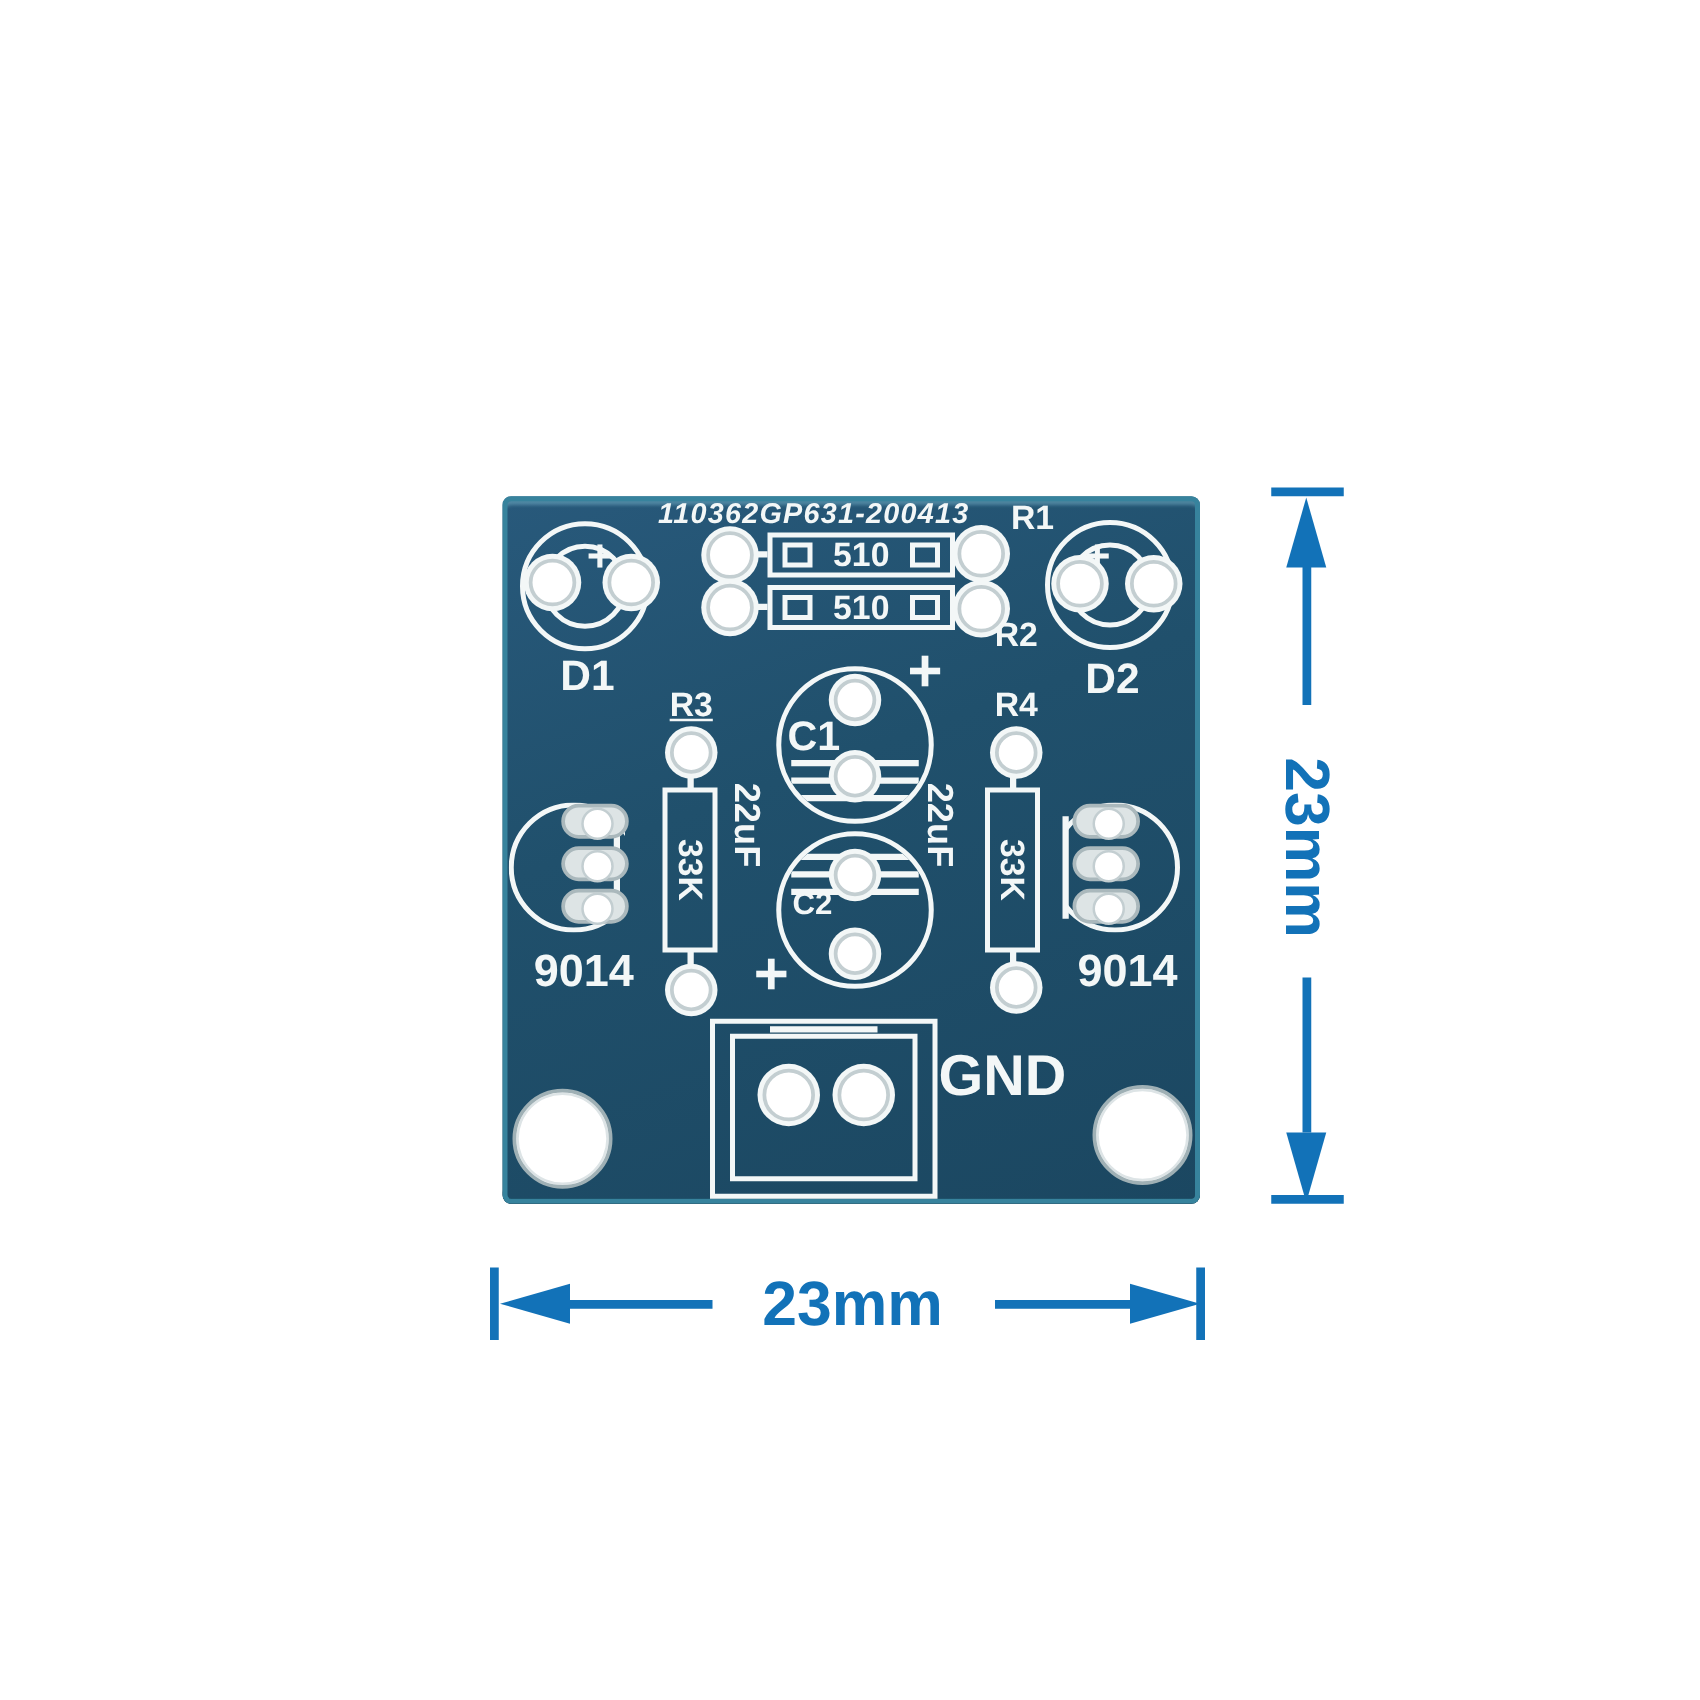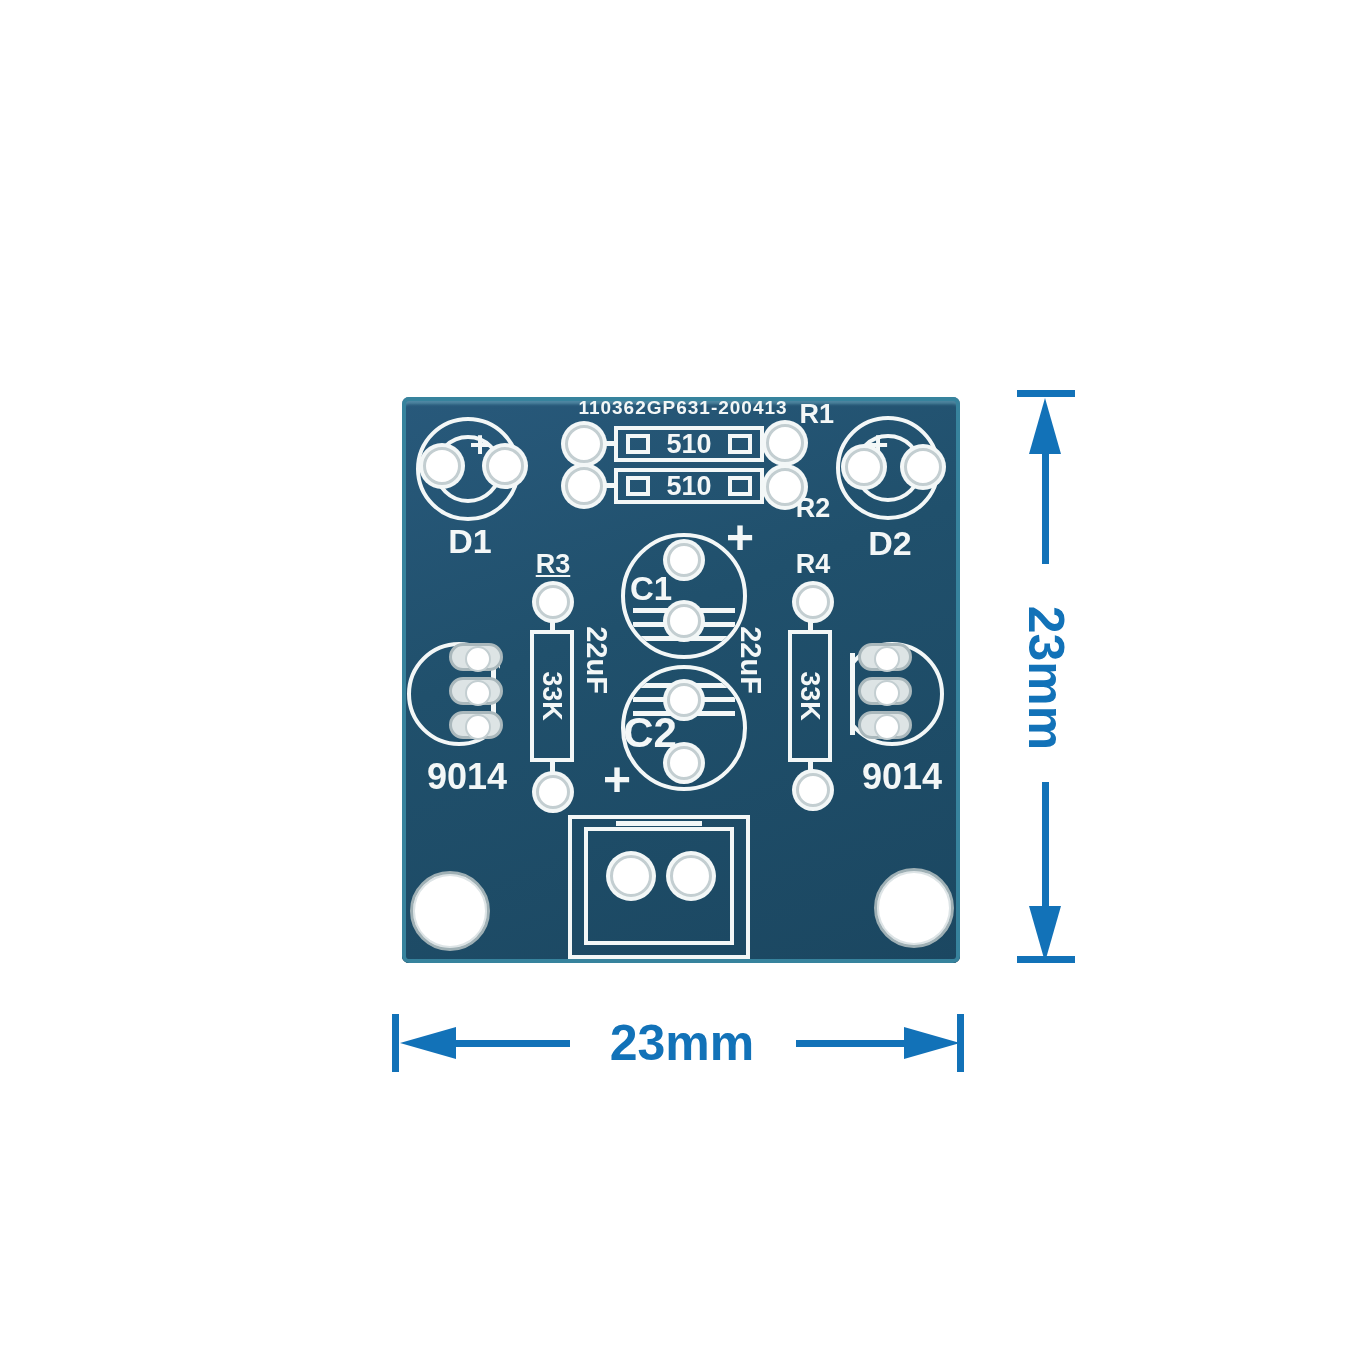--- a/index.html
+++ b/index.html
@@ -35,22 +35,22 @@
   .tri-down {border-left:16px solid transparent;border-right:16px solid transparent;border-top:56px solid #1272b8;}
   .bracket{position:absolute;top:4px;width:24px;height:20px;border:4px solid #f3f7f7;box-sizing:border-box;}
 </style>
 </head>
 <body>
 
 <div class="canvas">
 
   <div class="pcb">
 
-    <div class="silk" style="left:116px;top:1px;width:330px;font-size:19px;letter-spacing:1px;white-space:nowrap;">110362GP631-200413</div>
-    <div class="silk" style="left:352px;top:3px;width:80px;font-size:27px;text-align:right;">R1</div>
+    <div class="silk" style="left:84px;top:1px;width:330px;font-size:23px;letter-spacing:1px;white-space:nowrap;font-style:italic;">110362GP631-200413</div>
+    <div class="silk" style="left:384px;top:3px;width:80px;font-size:27px;">R1</div>
 
     <div class="srect" style="left:212px;top:29px;width:150px;height:36px;">
       <div class="bracket" style="left:8px;"></div>
       <div class="bracket" style="right:8px;"></div>
       <div class="silk" style="left:0;top:0;width:142px;font-size:27px;line-height:28px;">510</div>
     </div>
     <div class="srect" style="left:212px;top:71px;width:150px;height:36px;">
       <div class="bracket" style="left:8px;"></div>
       <div class="bracket" style="right:8px;"></div>
       <div class="silk" style="left:0;top:0;width:142px;font-size:27px;line-height:28px;">510</div>
@@ -94,21 +94,21 @@
     <div class="silk" style="left:207px;top:174px;width:84px;font-size:33px;">C1</div>
     <div class="silk" style="left:313px;top:116px;width:50px;height:50px;font-size:48px;line-height:50px;">+</div>
 
     <div class="capcircle" style="left:219px;top:268px;width:126px;height:126px;">
       <div class="hatch" style="top:14px;"></div>
       <div class="hatch" style="top:28px;"></div>
       <div class="hatch" style="top:42px;"></div>
     </div>
     <div class="pad" style="left:265px;top:286px;width:34px;height:34px;"></div>
     <div class="pad" style="left:265px;top:349px;width:34px;height:34px;"></div>
-    <div class="silk" style="left:206px;top:313px;width:84px;font-size:42px;text-align:center;">C2</div>
+    <div class="silk" style="left:206px;top:313px;width:84px;font-size:25px;text-align:center;">C2</div>
     <div class="silk" style="left:190px;top:358px;width:50px;height:50px;font-size:48px;line-height:50px;">+</div>
 
     <div class="silk rot90" style="left:130px;top:248px;width:130px;height:30px;font-size:29px;line-height:30px;">22uF</div>
     <div class="silk rot90" style="left:284px;top:248px;width:130px;height:30px;font-size:29px;line-height:30px;">22uF</div>
 
     <div class="srect" style="left:128px;top:233px;width:44px;height:132px;"></div>
     <div class="silk rot90" style="left:90px;top:285px;width:120px;height:28px;font-size:27px;line-height:28px;">33K</div>
     <div class="srect" style="left:386px;top:233px;width:44px;height:132px;"></div>
     <div class="silk rot90" style="left:348px;top:285px;width:120px;height:28px;font-size:27px;line-height:28px;">33K</div>
     <div class="stub" style="left:148px;top:221px;width:5px;height:13px;"></div>
@@ -137,20 +137,21 @@
         <div class="hole"></div>
       </div>
     <div class="tpad" style="left:456px;top:280px;width:54px;height:28px;">
         <div class="hole"></div>
       </div>
     <div class="tpad" style="left:456px;top:314px;width:54px;height:28px;">
         <div class="hole"></div>
       </div>
     <div class="silk" style="left:448px;top:360px;width:104px;font-size:36px;">9014</div>
 
+    <div class="silk" style="left:318px;top:438px;width:164px;font-size:46px;">GND</div>
 
     <div class="srect" style="left:166px;top:418px;width:182px;height:144px;"></div>
     <div class="srect" style="left:182px;top:430px;width:150px;height:118px;"></div>
     <div class="stub" style="left:214px;top:424px;width:86px;height:5px;"></div>
     <div class="pad" style="left:208px;top:458px;width:42px;height:42px;"></div>
     <div class="pad" style="left:268px;top:458px;width:42px;height:42px;"></div>
 
     <div class="mhole" style="left:8px;top:474px;width:80px;height:80px;"></div>
     <div class="mhole" style="left:472px;top:471px;width:80px;height:80px;"></div>
   </div>

